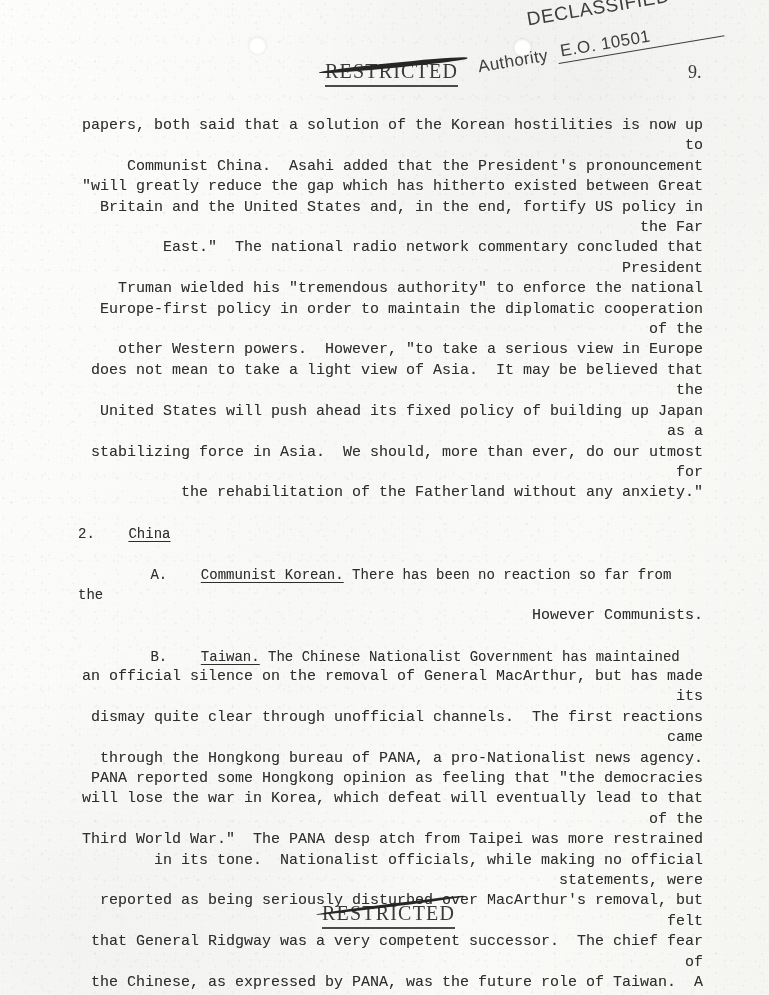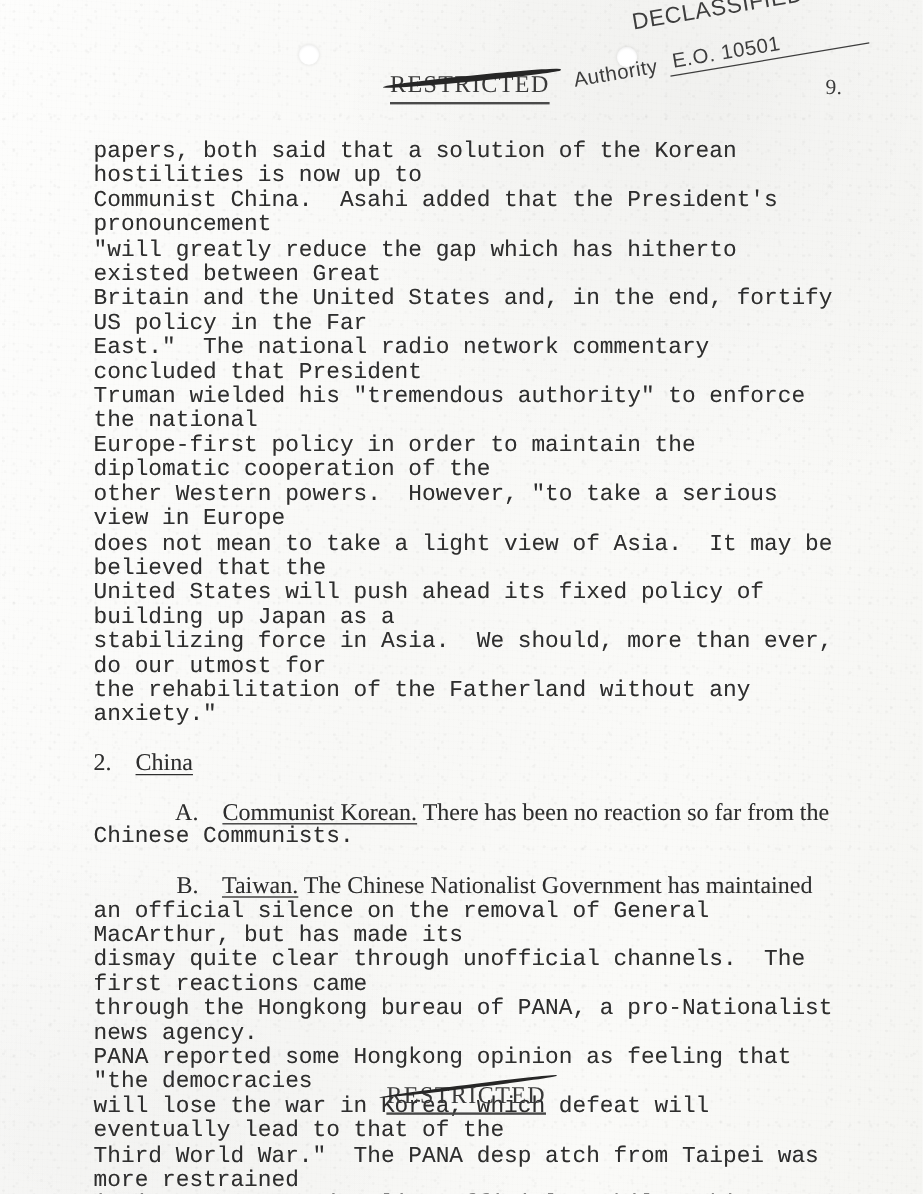--- a/index.html
+++ b/index.html
@@ -144,35 +144,35 @@
   
   #body-text {
     position: absolute;
     left: 78px;
     top: 116px;
     width: 625px;
   }
 
   .para {
     margin: 0 0 0 0;
-    font-size: 19px;
+    font-size: 15px;
     line-height: 20.4px;
     white-space: pre-wrap;
     color: #2e2e2e;
     text-shadow: 0 0 0.4px rgba(0,0,0,0.22);
+    text-align: right;
   }
 
   .spacer-line { height: 20.4px; }
 
   .heading-line {
-    font-size: 20px;
+    font-size: 14px;
     line-height: 20.4px;
     color: #2e2e2e;
     text-shadow: 0 0 0.4px rgba(0,0,0,0.22);
-    font-family: Liberation Serif, serif;
   }
   .u {
     text-decoration: underline;
     text-underline-offset: 2.5px;
     text-decoration-thickness: 1.3px;
   }
   .indent { display: inline-block; width: 64px; }
 </style>
 </head>
 <body>
@@ -225,21 +225,21 @@
 
     <div class="spacer-line"></div>
 
     <div class="heading-line">
       <span class="indent"></span>
       <span>A.</span>
       <span>&nbsp;&nbsp;</span>
       <span class="u">Communist Korean.</span>
       <span>  There has been no reaction so far from the</span>
     </div>
-    <div class="para">Chinese Communists.</div>
+    <div class="para">However Communists.</div>
 
     <div class="spacer-line"></div>
 
     <div class="heading-line">
       <span class="indent"></span>
       <span>B.</span>
       <span>&nbsp;&nbsp;</span>
       <span class="u">Taiwan.</span>
       <span>  The Chinese Nationalist Government has maintained</span>
     </div>

